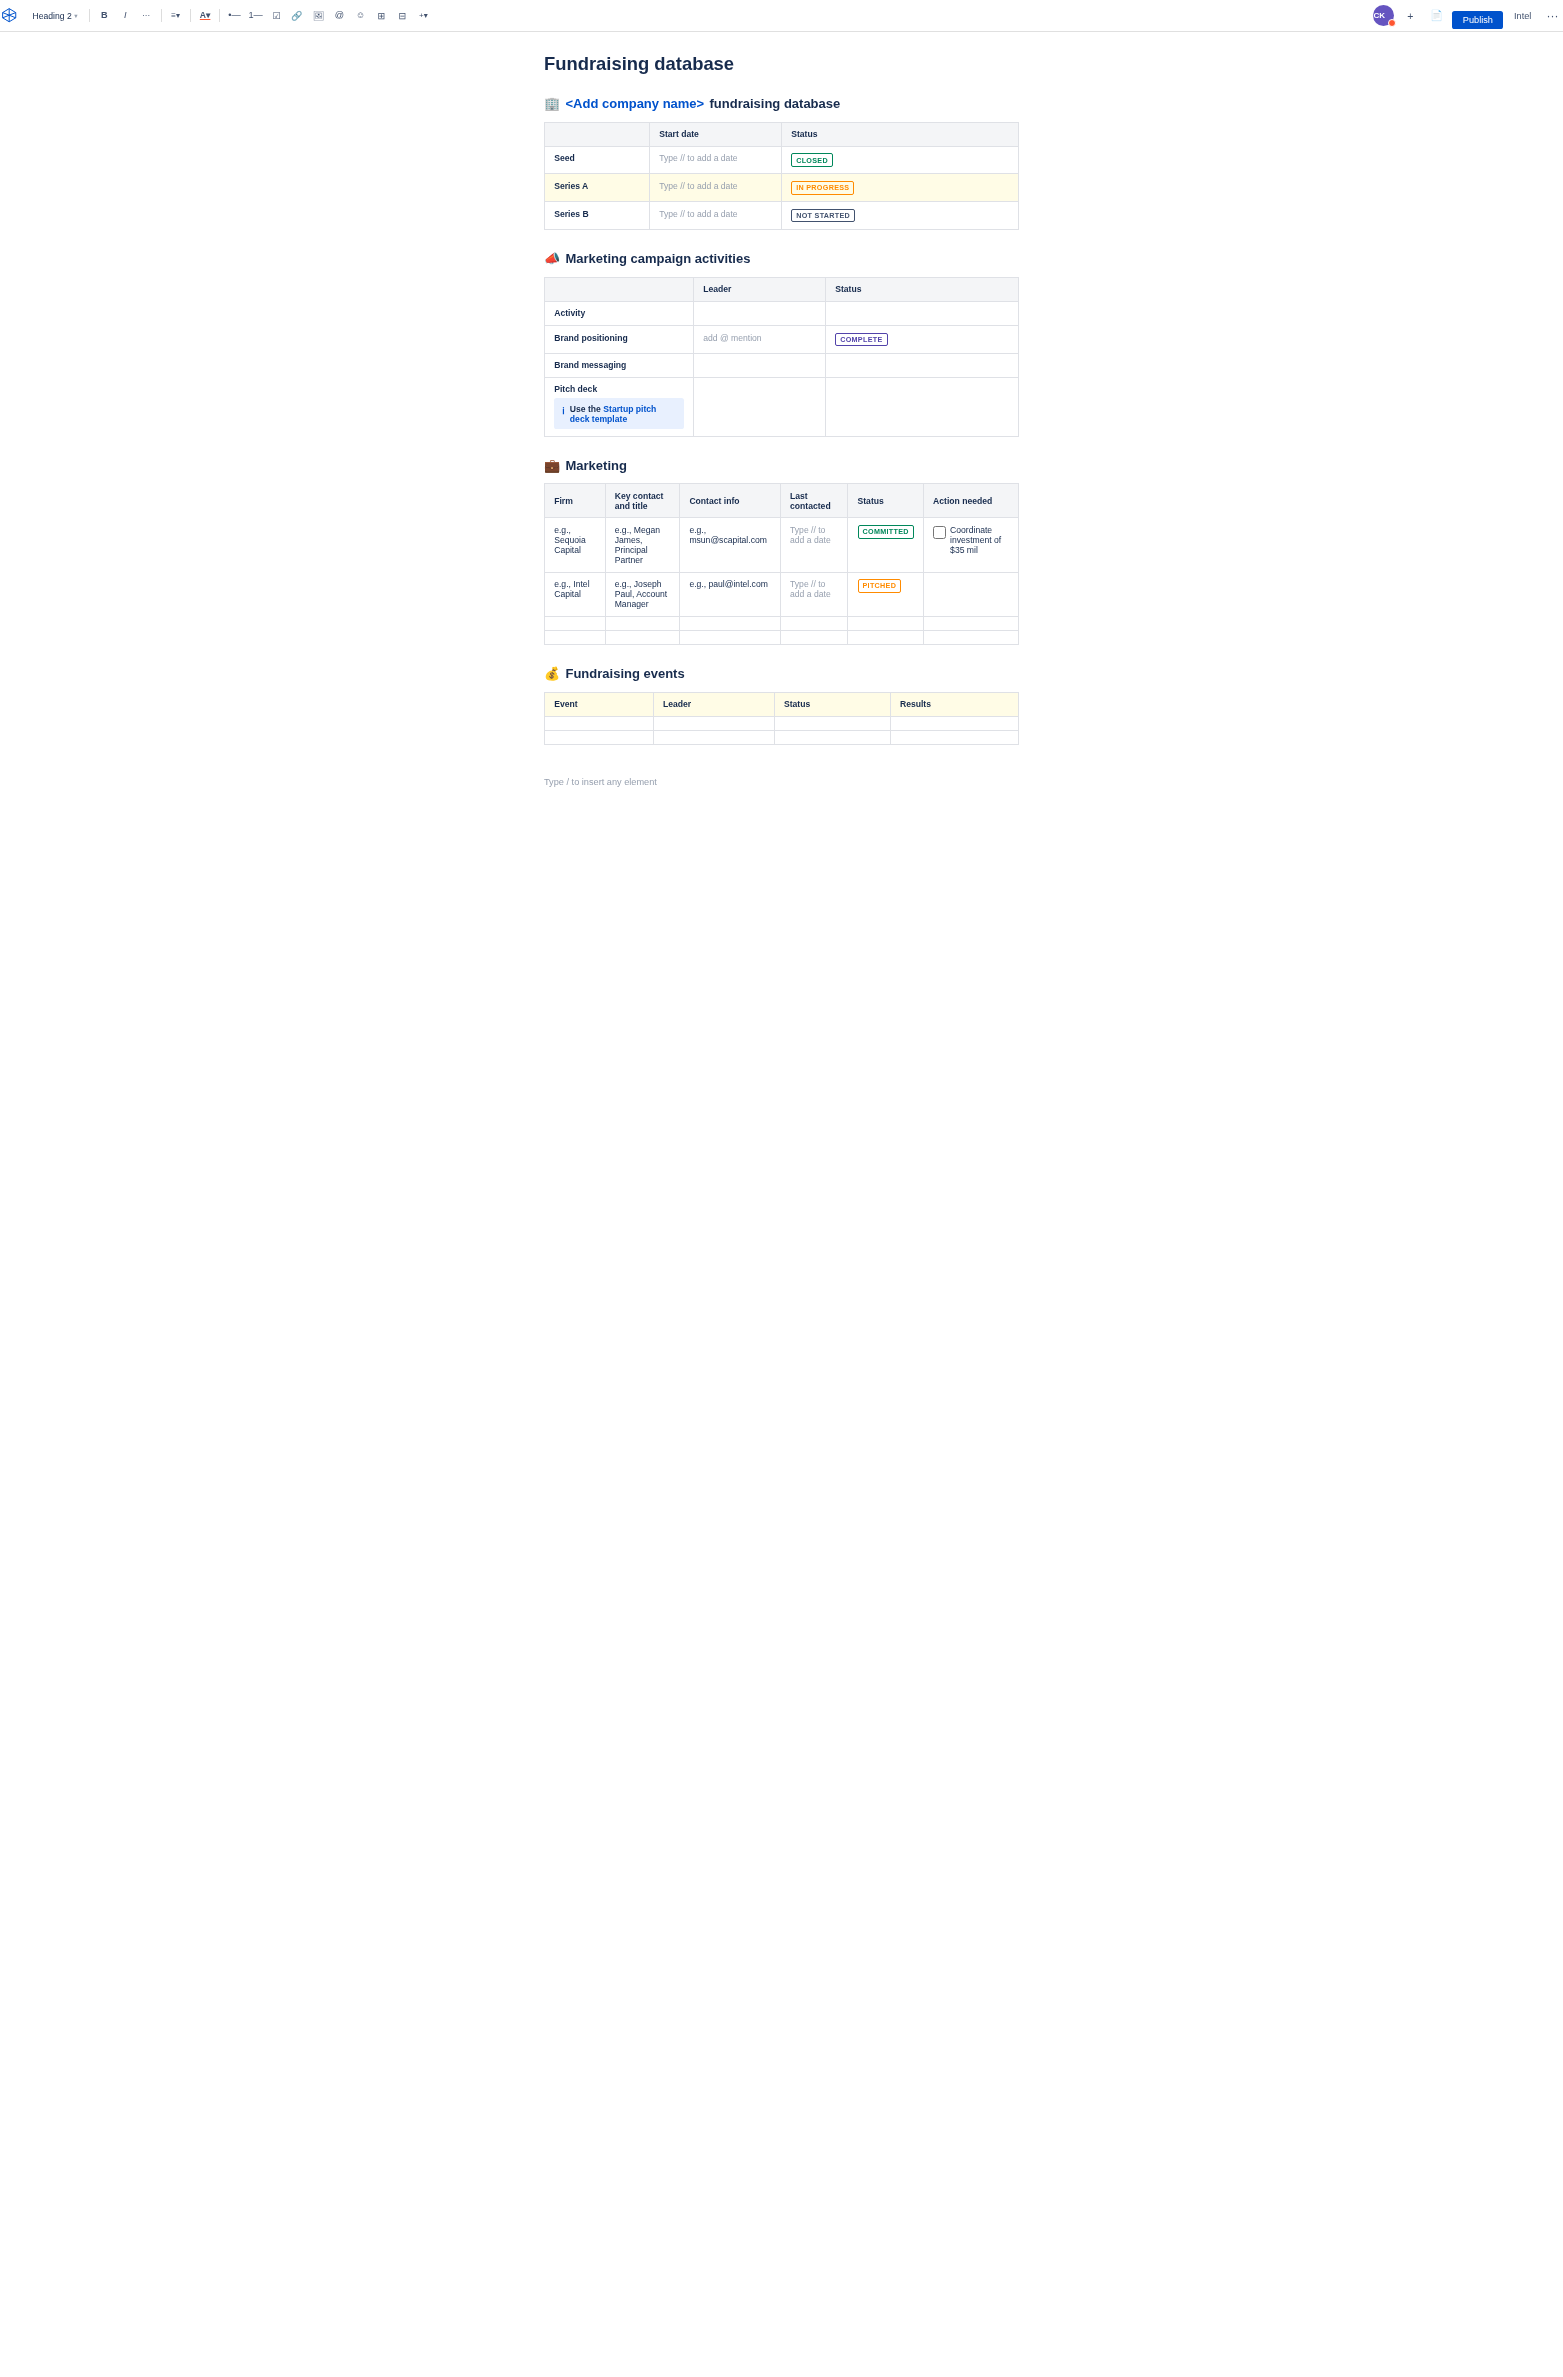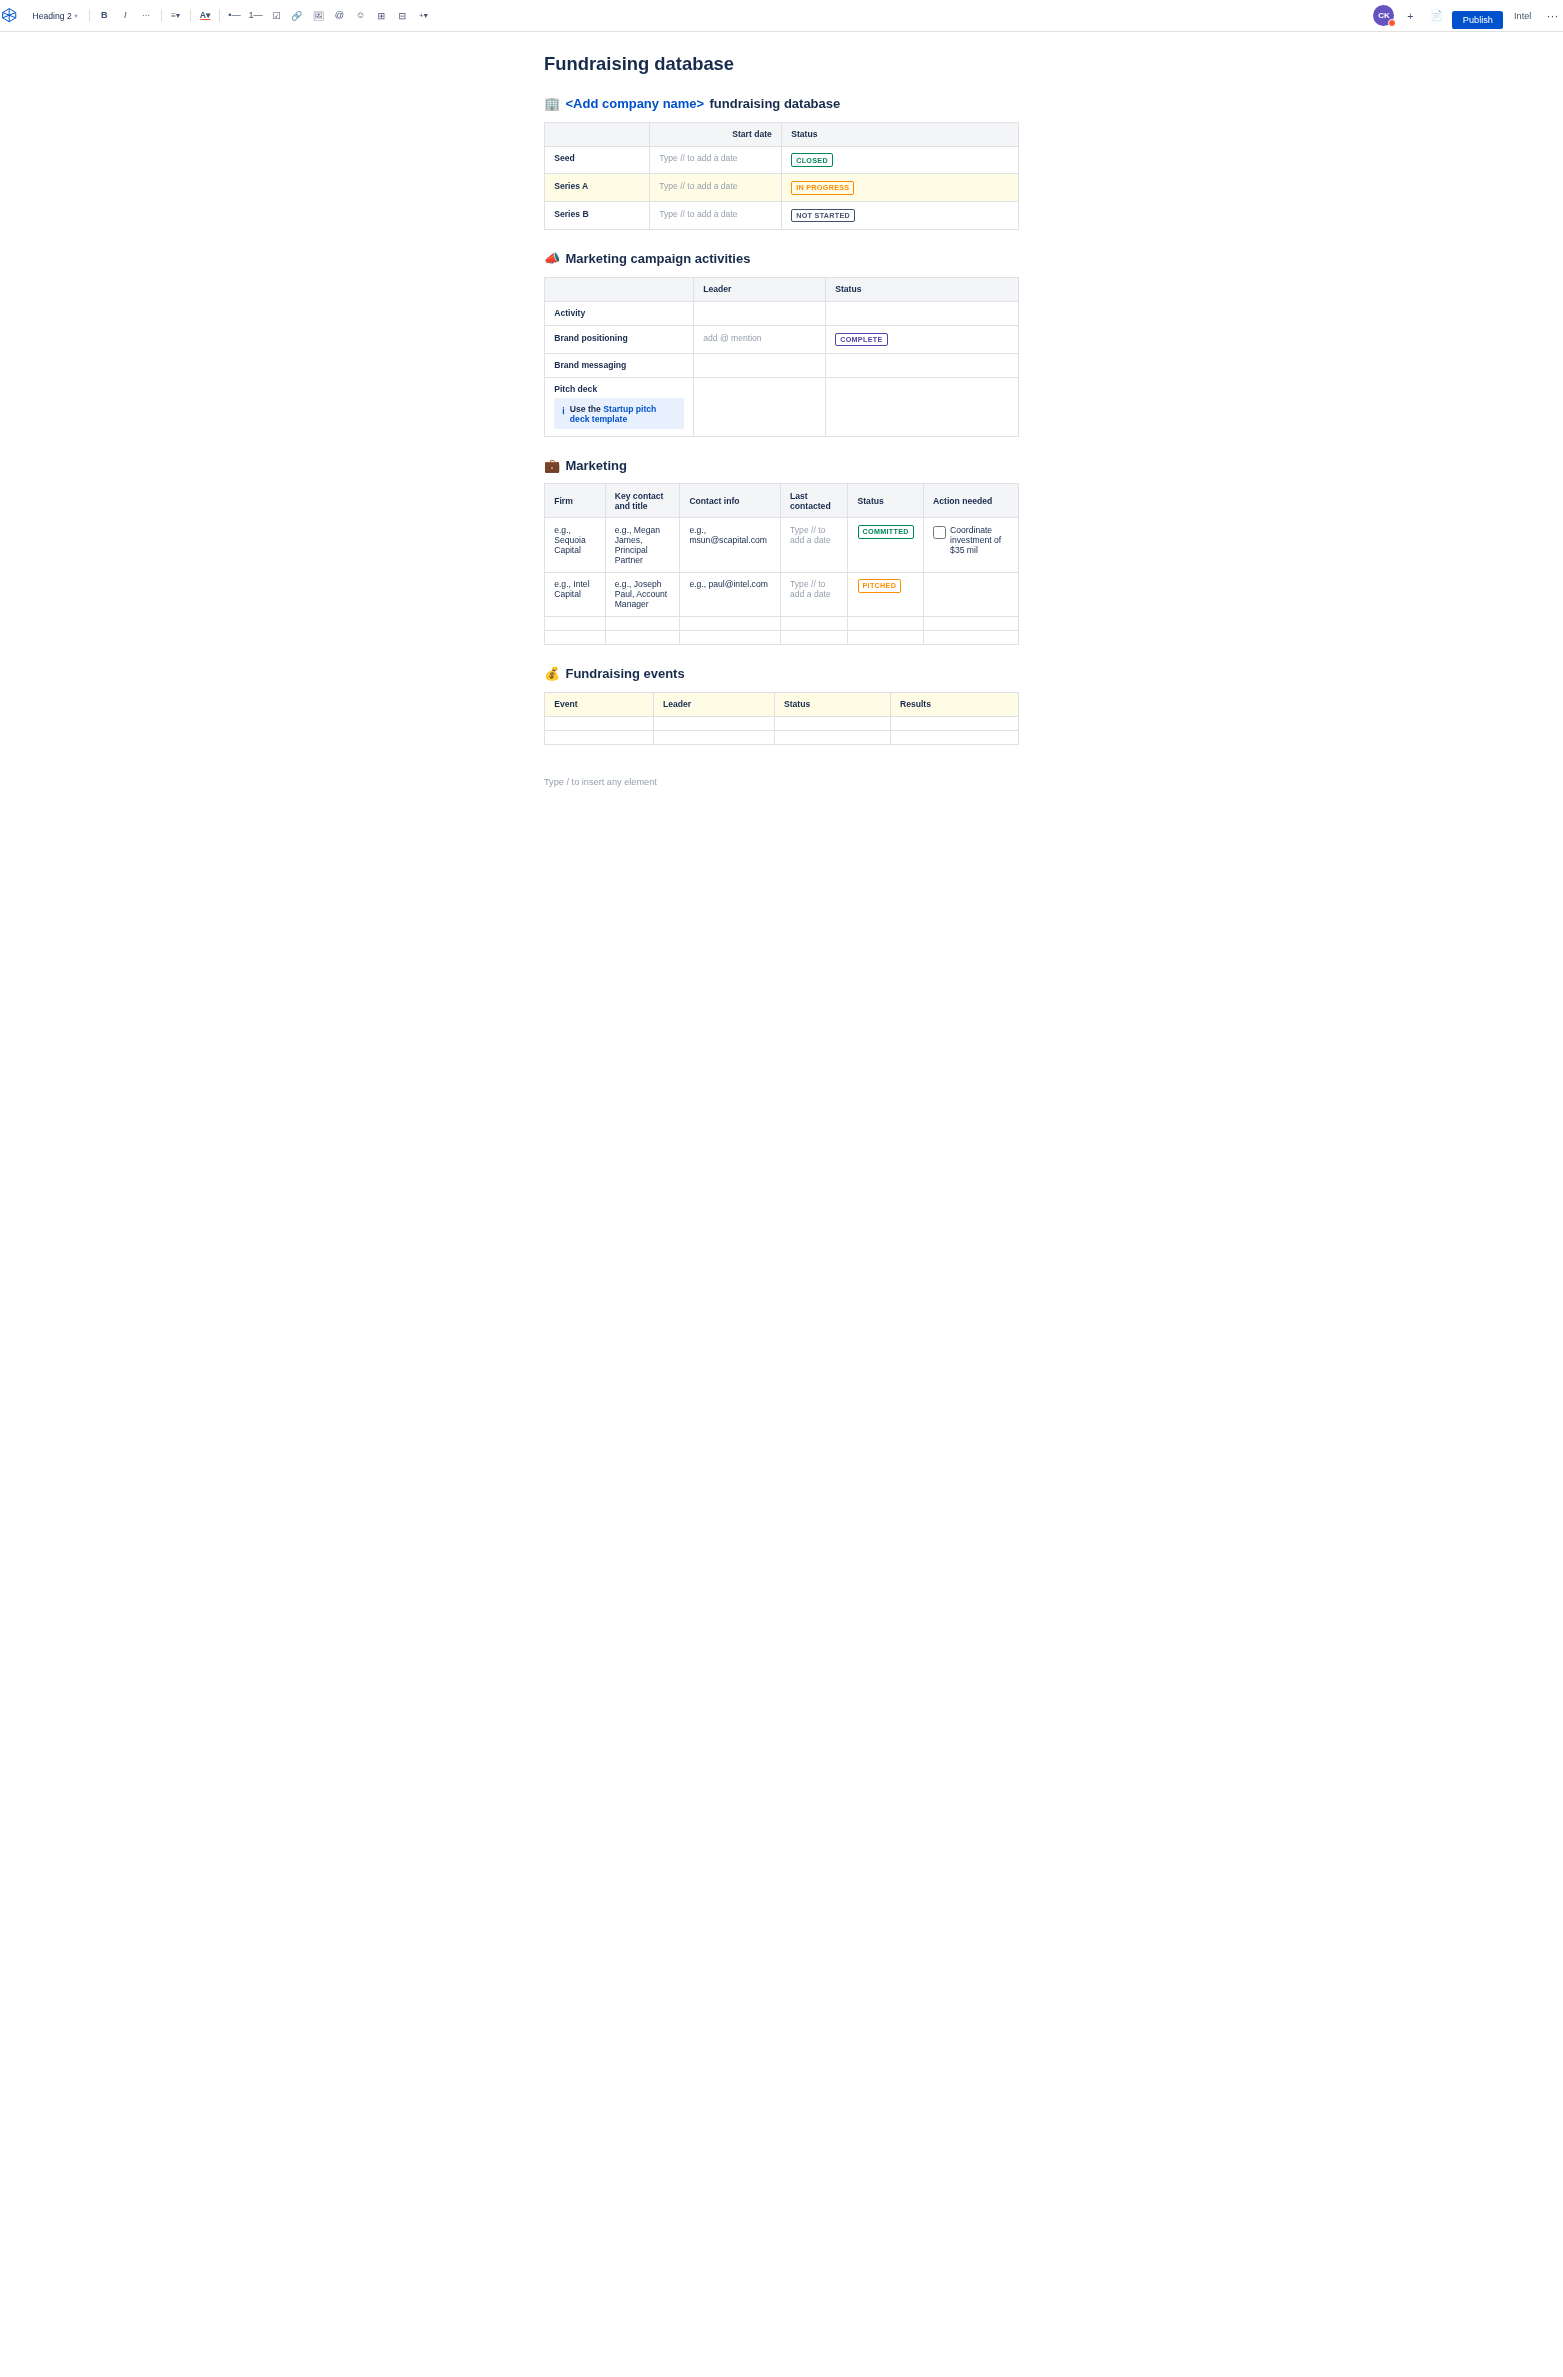--- a/index.html
+++ b/index.html
@@ -69,21 +69,20 @@
     .avatar-btn {
       width: 21px;
       height: 21px;
       border-radius: 50%;
       background: #6554c0;
       color: white;
       font-size: 8px;
       font-weight: 600;
       display: flex;
       align-items: center;
-      justify-content: center;
       cursor: pointer;
       position: relative;
     }
     .avatar-badge {
       position: absolute;
       bottom: -1.3px;
       right: -1.3px;
       width: 8px;
       height: 8px;
       background: #ff5630;
@@ -248,21 +247,21 @@
       font-size: 9.2px;
       margin-top: 32px;
       cursor: text;
     }
 
     
     .th-empty { background: #f4f5f7; }
 
     
     .col-label { width: 105px; }
-    .col-start { width: 132px; text-align: right; }
+    .col-start { width: 132px; }
 
     
     .col-activity { width: 149px; }
     .col-leader { width: 132px; }
   </style>
 </head>
 <body>
 
 <div class="toolbar">
 

